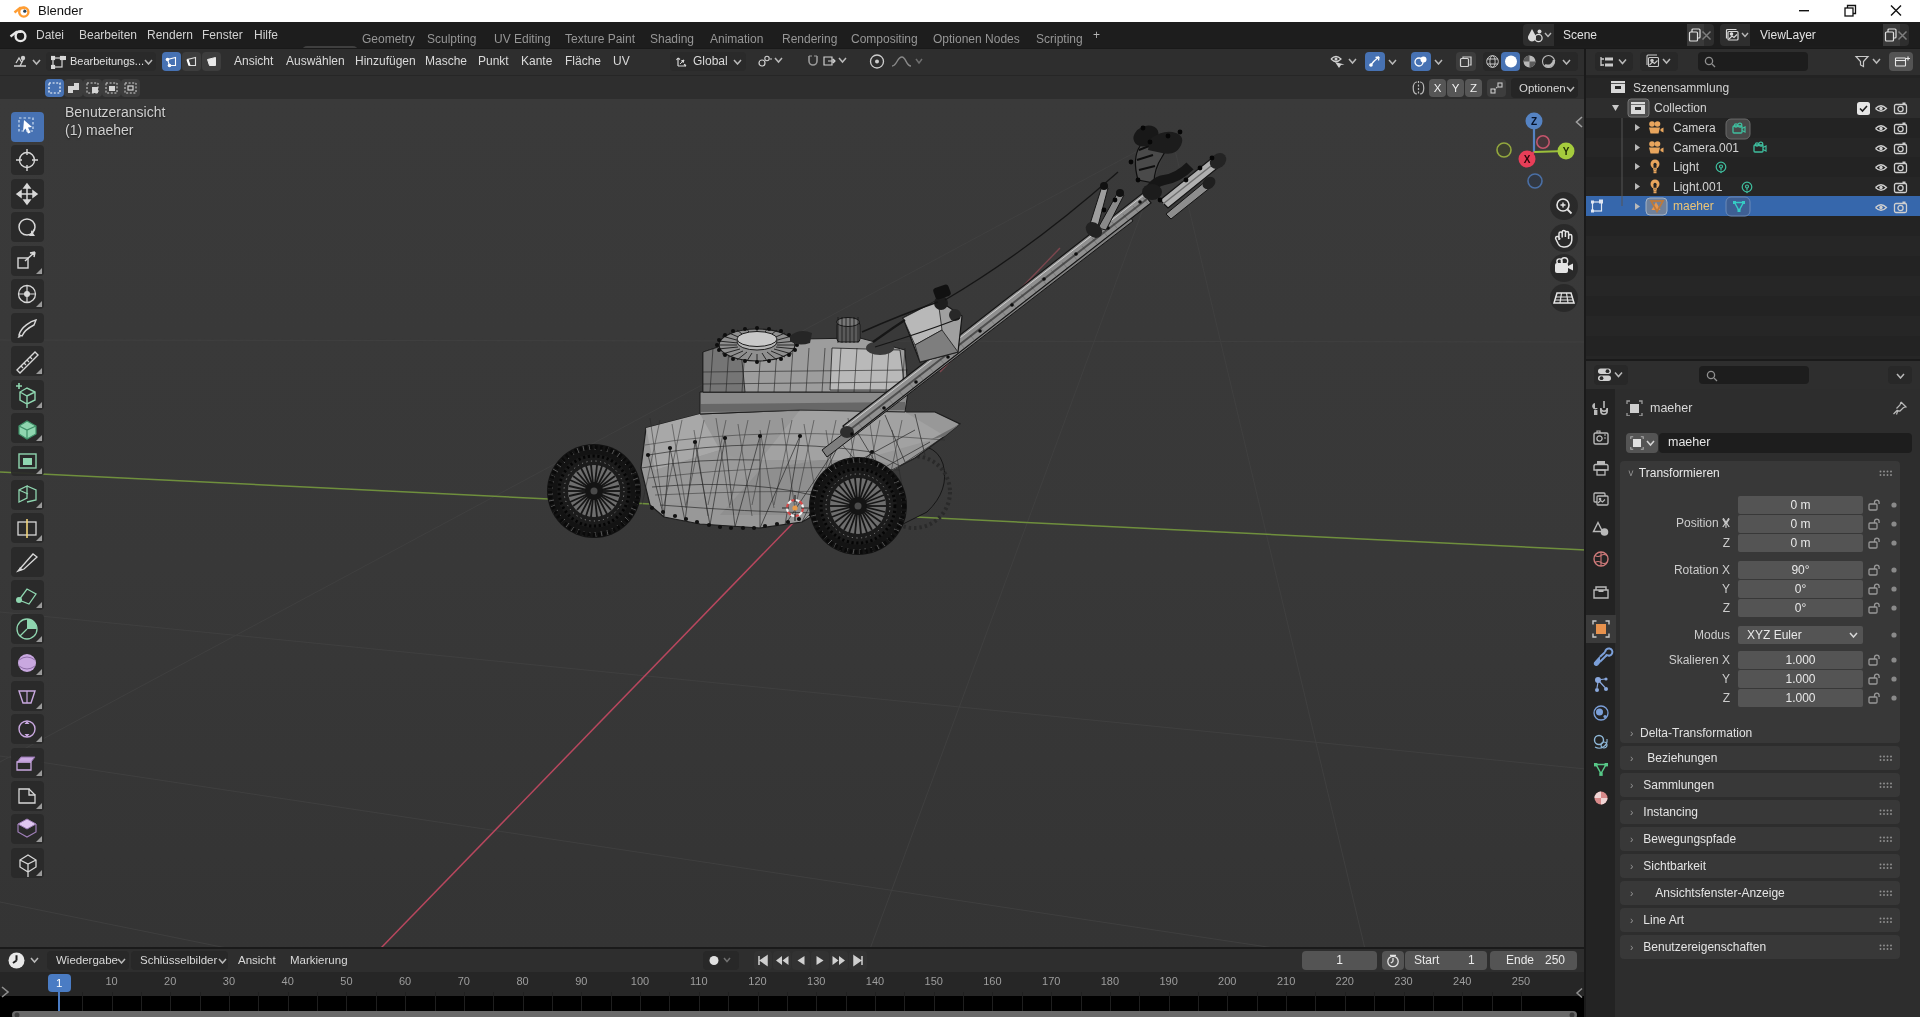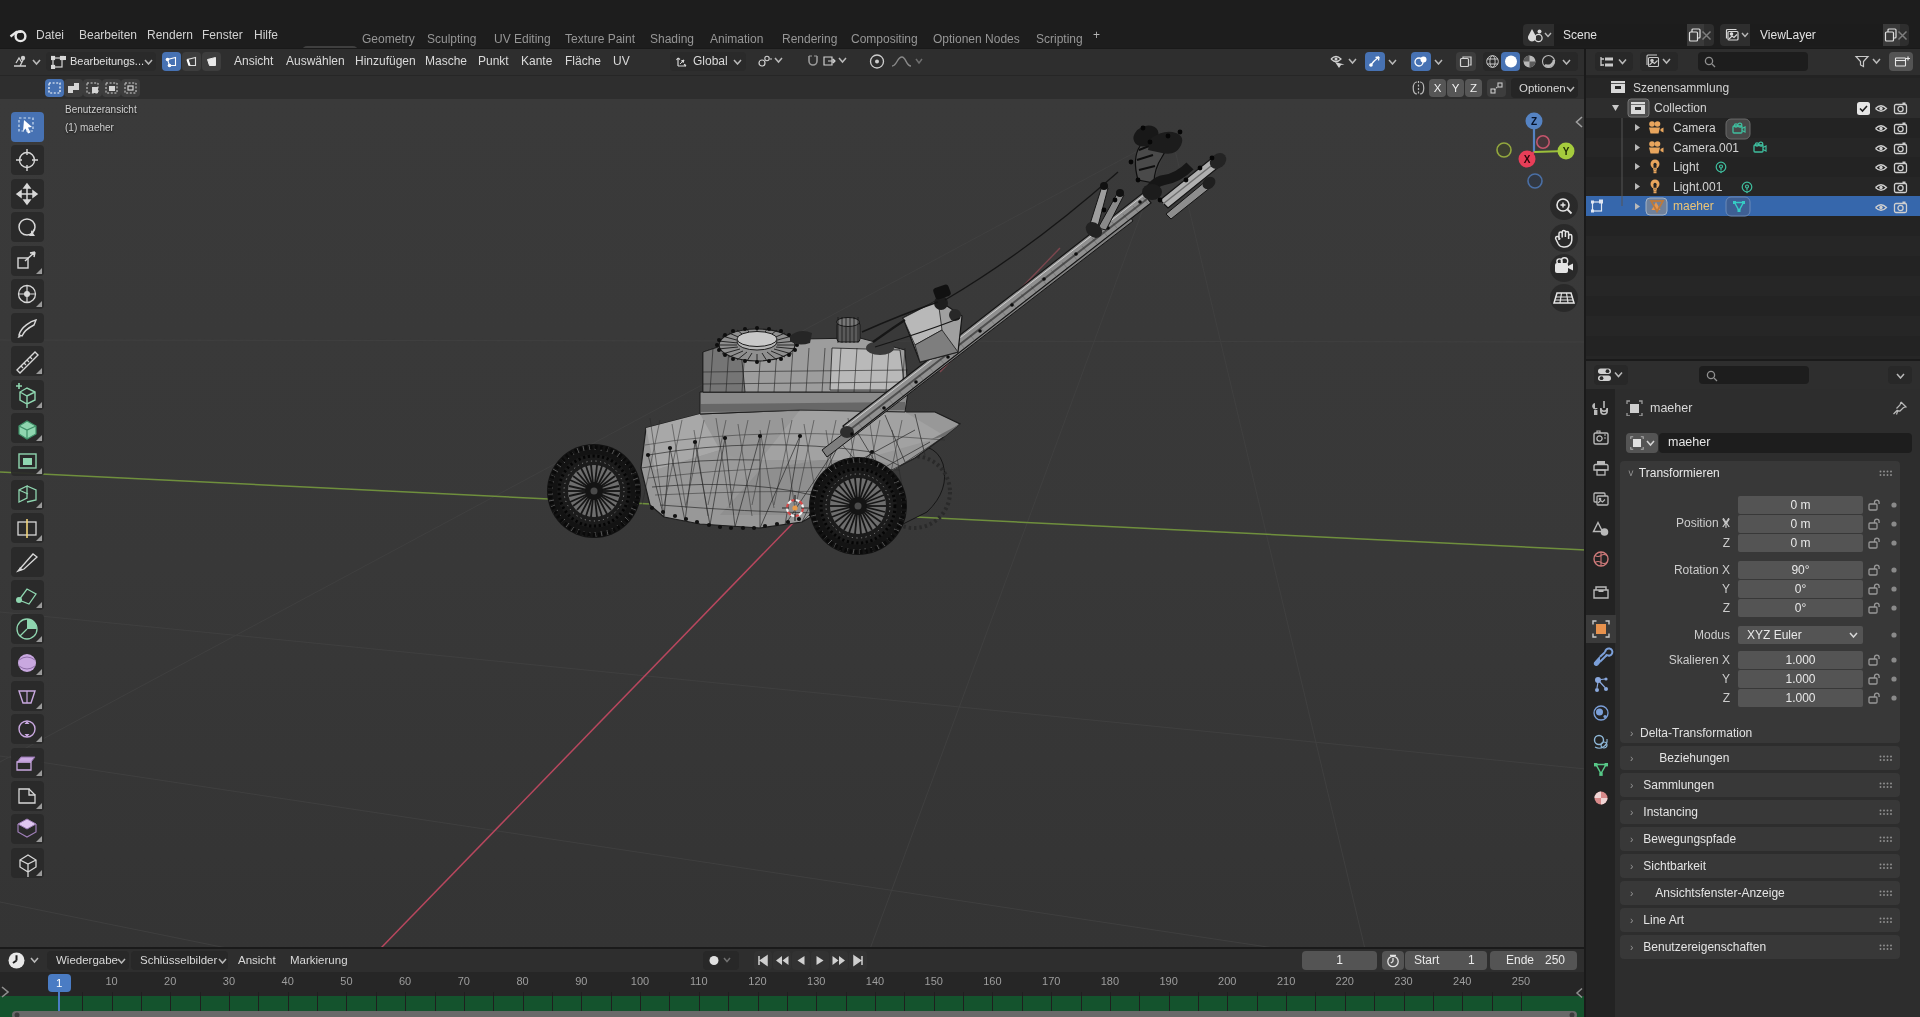--- a/index.html
+++ b/index.html
@@ -21,21 +21,21 @@
 .tab.active { background:#3f3f3f; color:#a3a3a3;margin-top:16px; }
 
 
 #vph { left:0; top:48px; width:1586px; height:27px; background:#2e2e2e; }
 #vpt { left:0; top:75px; width:1586px; height:24px; background:#2e2e2e; border-top:1px solid #262626;}
 .hmenu { position:absolute; top:0; height:27px; line-height:27px; font-size:12px; color:#dadada; }
 .hbtn { position:absolute; border-radius:4px; background:#282828; }
 
 
 #vp { left:0; top:99px; width:1586px; height:850px; background:linear-gradient(180deg,#3a3a3a 0%,#383838 55%,#343434 100%); overflow:hidden; }
-.vptext { position:absolute; font-size:10px; color:#d0d0d0; text-shadow:0 1px 2px rgba(0,0,0,.6); }
+.vptext { position:absolute; font-size:14px; color:#d0d0d0; text-shadow:0 1px 2px rgba(0,0,0,.6); }
 .toolbtn { position:absolute; left:11px; width:33px; height:30px; background:rgba(41,41,41,.92);
   border-radius:4px; }
 .toolbtn.on { background:#4772b3; }
 .navbtn { position:absolute; width:28px; height:28px; border-radius:50%; background:rgba(30,30,30,.55);
   color:#e5e5e5; }
 
 
 #outliner { left:1586px; top:48px; width:334px; height:311px; background:#232323; }
 #outliner-h { position:absolute; left:0; top:0; width:334px; height:27px; background:#2e2e2e; }
 
@@ -45,30 +45,51 @@
 #prail { position:absolute; left:0; top:28px; width:29px; height:628px; background:#232323; }
 .panel { position:absolute; left:34px; width:280px; background:#383838; border-radius:4px;
   font-size:12px; color:#dedede; }
 .phead { height:24px; line-height:24px; }
 .parrow { color:#989898; font-size:10px; }
 .pfield { position:absolute; left:152px; width:125px; height:18px; background:#545454;
   border-radius:2px; color:#e8e8e8; font-size:12px; text-align:center; line-height:18px; }
 .plabel { position:absolute; width:142px; text-align:right; font-size:12px; color:#cccccc; height:18px; line-height:18px; }
 
 
-#timeline { left:0; top:949px; width:1586px; height:68px; background:#14532d; }
+#timeline { left:0; top:949px; width:1586px; height:68px; background:#000000; }
 #tl-h { position:absolute; left:0; top:0; width:1586px; height:23px; background:#2e2e2e; }
 .tlmenu { position:absolute; top:0; height:23px; line-height:23px; font-size:11.5px; color:#d8d8d8; }
 .tick { position:absolute; top:43px; width:1px; height:22px; background:#1f1f1f; }
 .fnum { position:absolute; top:26px; font-size:11px; color:#9d9d9d; transform:translateX(-50%); }
 </style>
 </head>
 <body>
 <div id="root">
 
+  <div id="titlebar" class="abs">
+    <svg class="abs" style="left:13px;top:3px" width="18" height="16" viewBox="0 0 18 16">
+      <path d="M1.5 9.5 L7 5 L12 5" stroke="#ff9d33" stroke-width="2.4" fill="none"></path>
+      <circle cx="10.8" cy="9" r="4.6" fill="none" stroke="#ff9d33" stroke-width="2.4"></circle>
+      <circle cx="11.8" cy="8.2" r="1.6" fill="#2a4358"></circle>
+    </svg>
+    <div class="t">Blender</div>
+    <div class="winbtn" style="left:1797px;top:0">
+      <svg width="14" height="22">
+          <rect x="2" y="10" width="10" height="1.4" fill="#111"></rect>
+        </svg></div>
+    <div class="winbtn" style="left:1843px;top:0">
+      <svg width="14" height="22">
+          <rect x="2" y="8" width="8" height="8" fill="none" stroke="#111" stroke-width="1.3"></rect>
+          <path d="M4.5 8 V5.5 H12.5 V13.5 H10" fill="none" stroke="#111" stroke-width="1.3"></path>
+        </svg></div>
+    <div class="winbtn" style="left:1889px;top:0">
+      <svg width="14" height="22">
+          <path d="M2 5.5 L12 15.5 M12 5.5 L2 15.5" stroke="#111" stroke-width="1.4"></path>
+        </svg></div>
+  </div>
 
   <div class="abs" style="left:1584px;top:48px;width:2px;height:969px;background:#1a1a1a;z-index:50"></div>
   <div class="abs" style="left:0;top:947px;width:1586px;height:2px;background:#1a1a1a;z-index:50"></div>
   <div class="abs" style="left:1586px;top:359px;width:334px;height:2px;background:#1a1a1a;z-index:50"></div>
   <div class="abs" style="left:0;top:48px;width:1920px;height:1px;background:#191919;z-index:50"></div>
 
   <div id="topbar" class="abs">
     <svg class="abs" style="left:9px;top:5px" width="19" height="16" viewBox="0 0 19 16">
       <path d="M1.5 9.5 L7.5 4.8 L12.5 4.8" stroke="#e8e8e8" stroke-width="2.3" fill="none"></path>
       <circle cx="11.5" cy="9.2" r="4.9" fill="none" stroke="#e8e8e8" stroke-width="2.4"></circle>
@@ -1546,21 +1567,21 @@
       <svg class="abs" style="left:281px;top:330px" width="15" height="14" viewBox="0 0 15 14">
           <rect x="2" y="6" width="8" height="6" rx="1" fill="none" stroke="#989898" stroke-width="1.3"></rect>
           <path d="M7.5 6 v-1.6 a2.3 2.3 0 0 1 4.6 0 v1.6" fill="none" stroke="#989898" stroke-width="1.3"></path>
         </svg>
       <svg class="abs" style="left:303px;top:332px" width="10" height="10">
           <circle cx="5" cy="5" r="2.6" fill="#8a8a8a"></circle>
         </svg>
       <div class="abs" style="left:44px;top:365px;font-size:12px;color:#e0e0e0"><span class="parrow">›</span>&nbsp;&nbsp;Delta-Transformation</div>
     </div>
 
-    <div class="panel phead" style="top:385px;height:24px"><span class="parrow" style="margin-left:10px">›</span><span style="margin-left:26px;color:#e4e4e4">Beziehungen</span><svg class="abs" style="right:7px;top:9px" width="14" height="7">
+    <div class="panel phead" style="top:385px;height:24px"><span class="parrow" style="margin-left:10px">›</span><span style="margin-left:14px;color:#e4e4e4">Beziehungen</span><svg class="abs" style="right:7px;top:9px" width="14" height="7">
           <g fill="#909090">
             <circle cx="1.5" cy="1.5" r="0.95"></circle>
             <circle cx="5" cy="1.5" r="0.95"></circle>
             <circle cx="8.5" cy="1.5" r="0.95"></circle>
             <circle cx="12" cy="1.5" r="0.95"></circle>
             <circle cx="1.5" cy="5" r="0.95"></circle>
             <circle cx="5" cy="5" r="0.95"></circle>
             <circle cx="8.5" cy="5" r="0.95"></circle>
             <circle cx="12" cy="5" r="0.95"></circle>
           </g>

